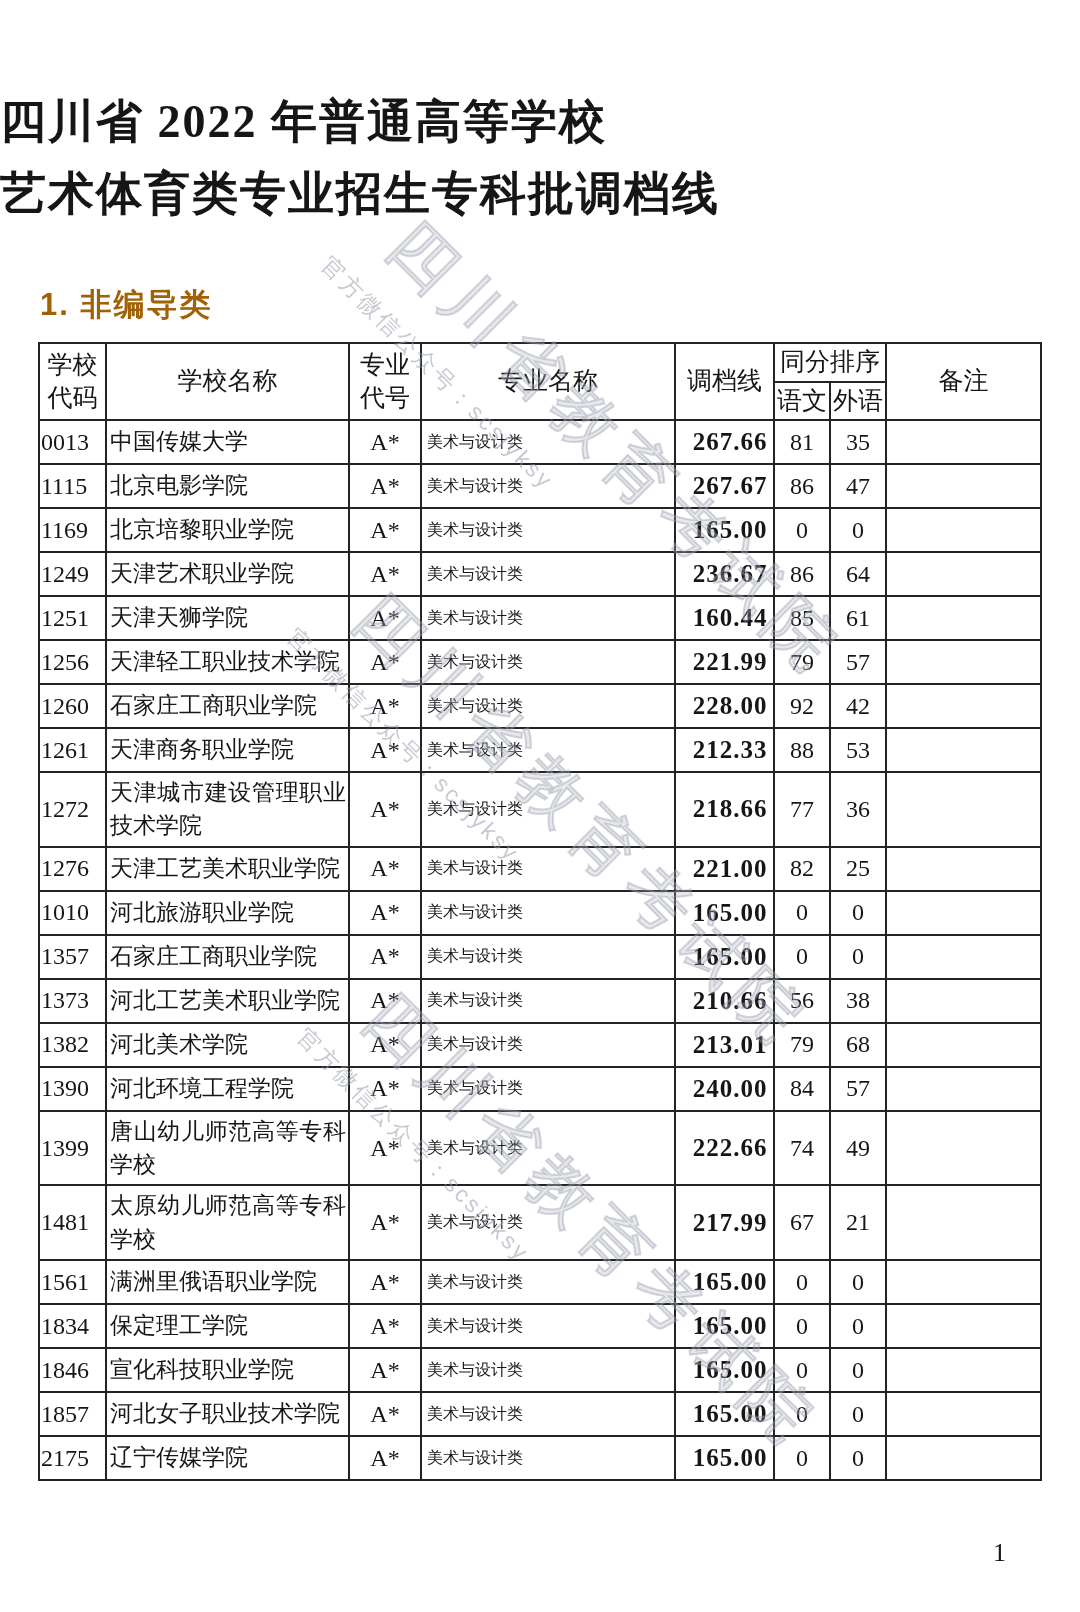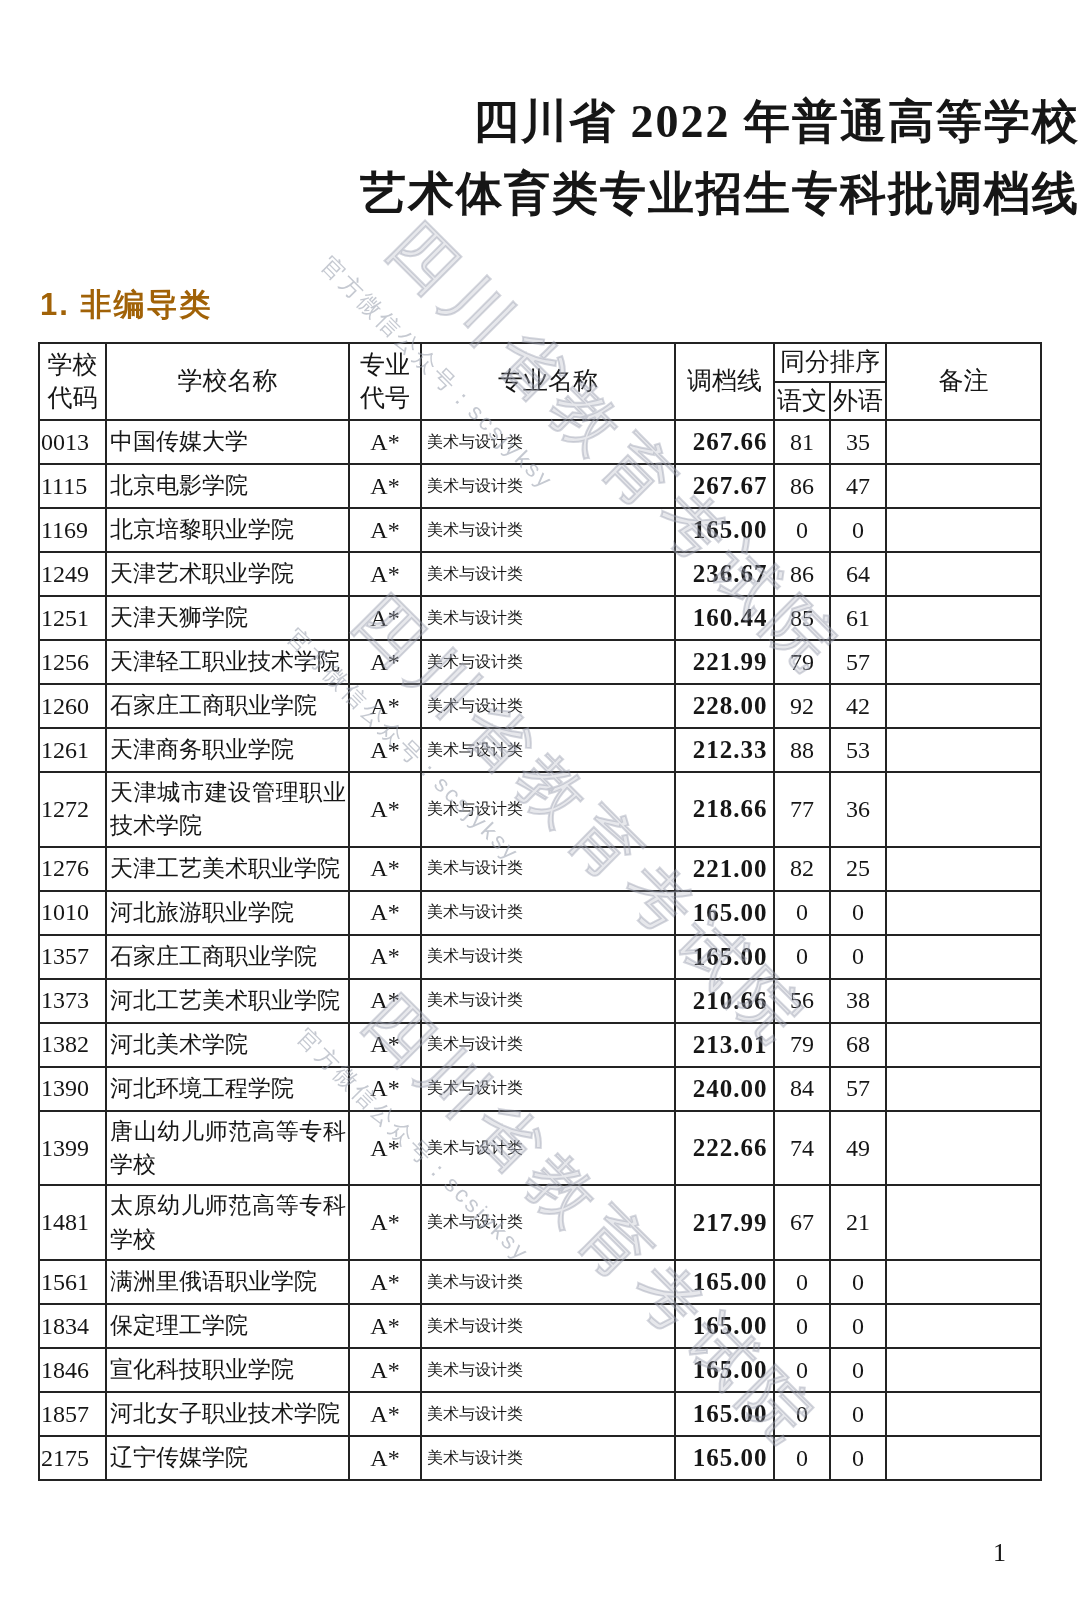--- a/index.html
+++ b/index.html
@@ -8,26 +8,25 @@
     width:1080px; height:1612px;
     background:#ffffff;
     overflow:hidden;
     font-family:"Liberation Serif", serif;
     color:#161616;
   }
 
   
   .doc-title {
     margin:86px 0 0 0;
-    text-align:right;
+    text-align:left;
     font-size:46px;
     font-weight:bold;
     line-height:72px;
     letter-spacing:2px;
-    padding-left:33px;
   }
   .doc-title span { display:block; }
 
   
   .section-heading {
     margin:54px 0 16px 40px;
     font-family:"Liberation Sans", sans-serif;
     font-weight:700;
     font-size:31px;
     letter-spacing:2px;

